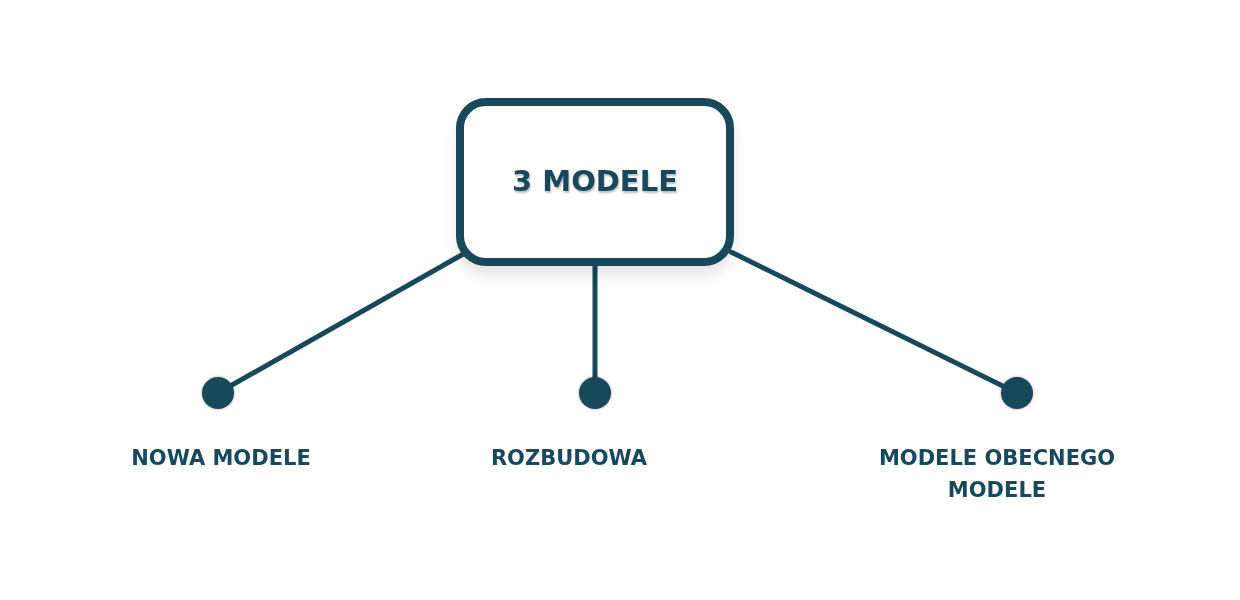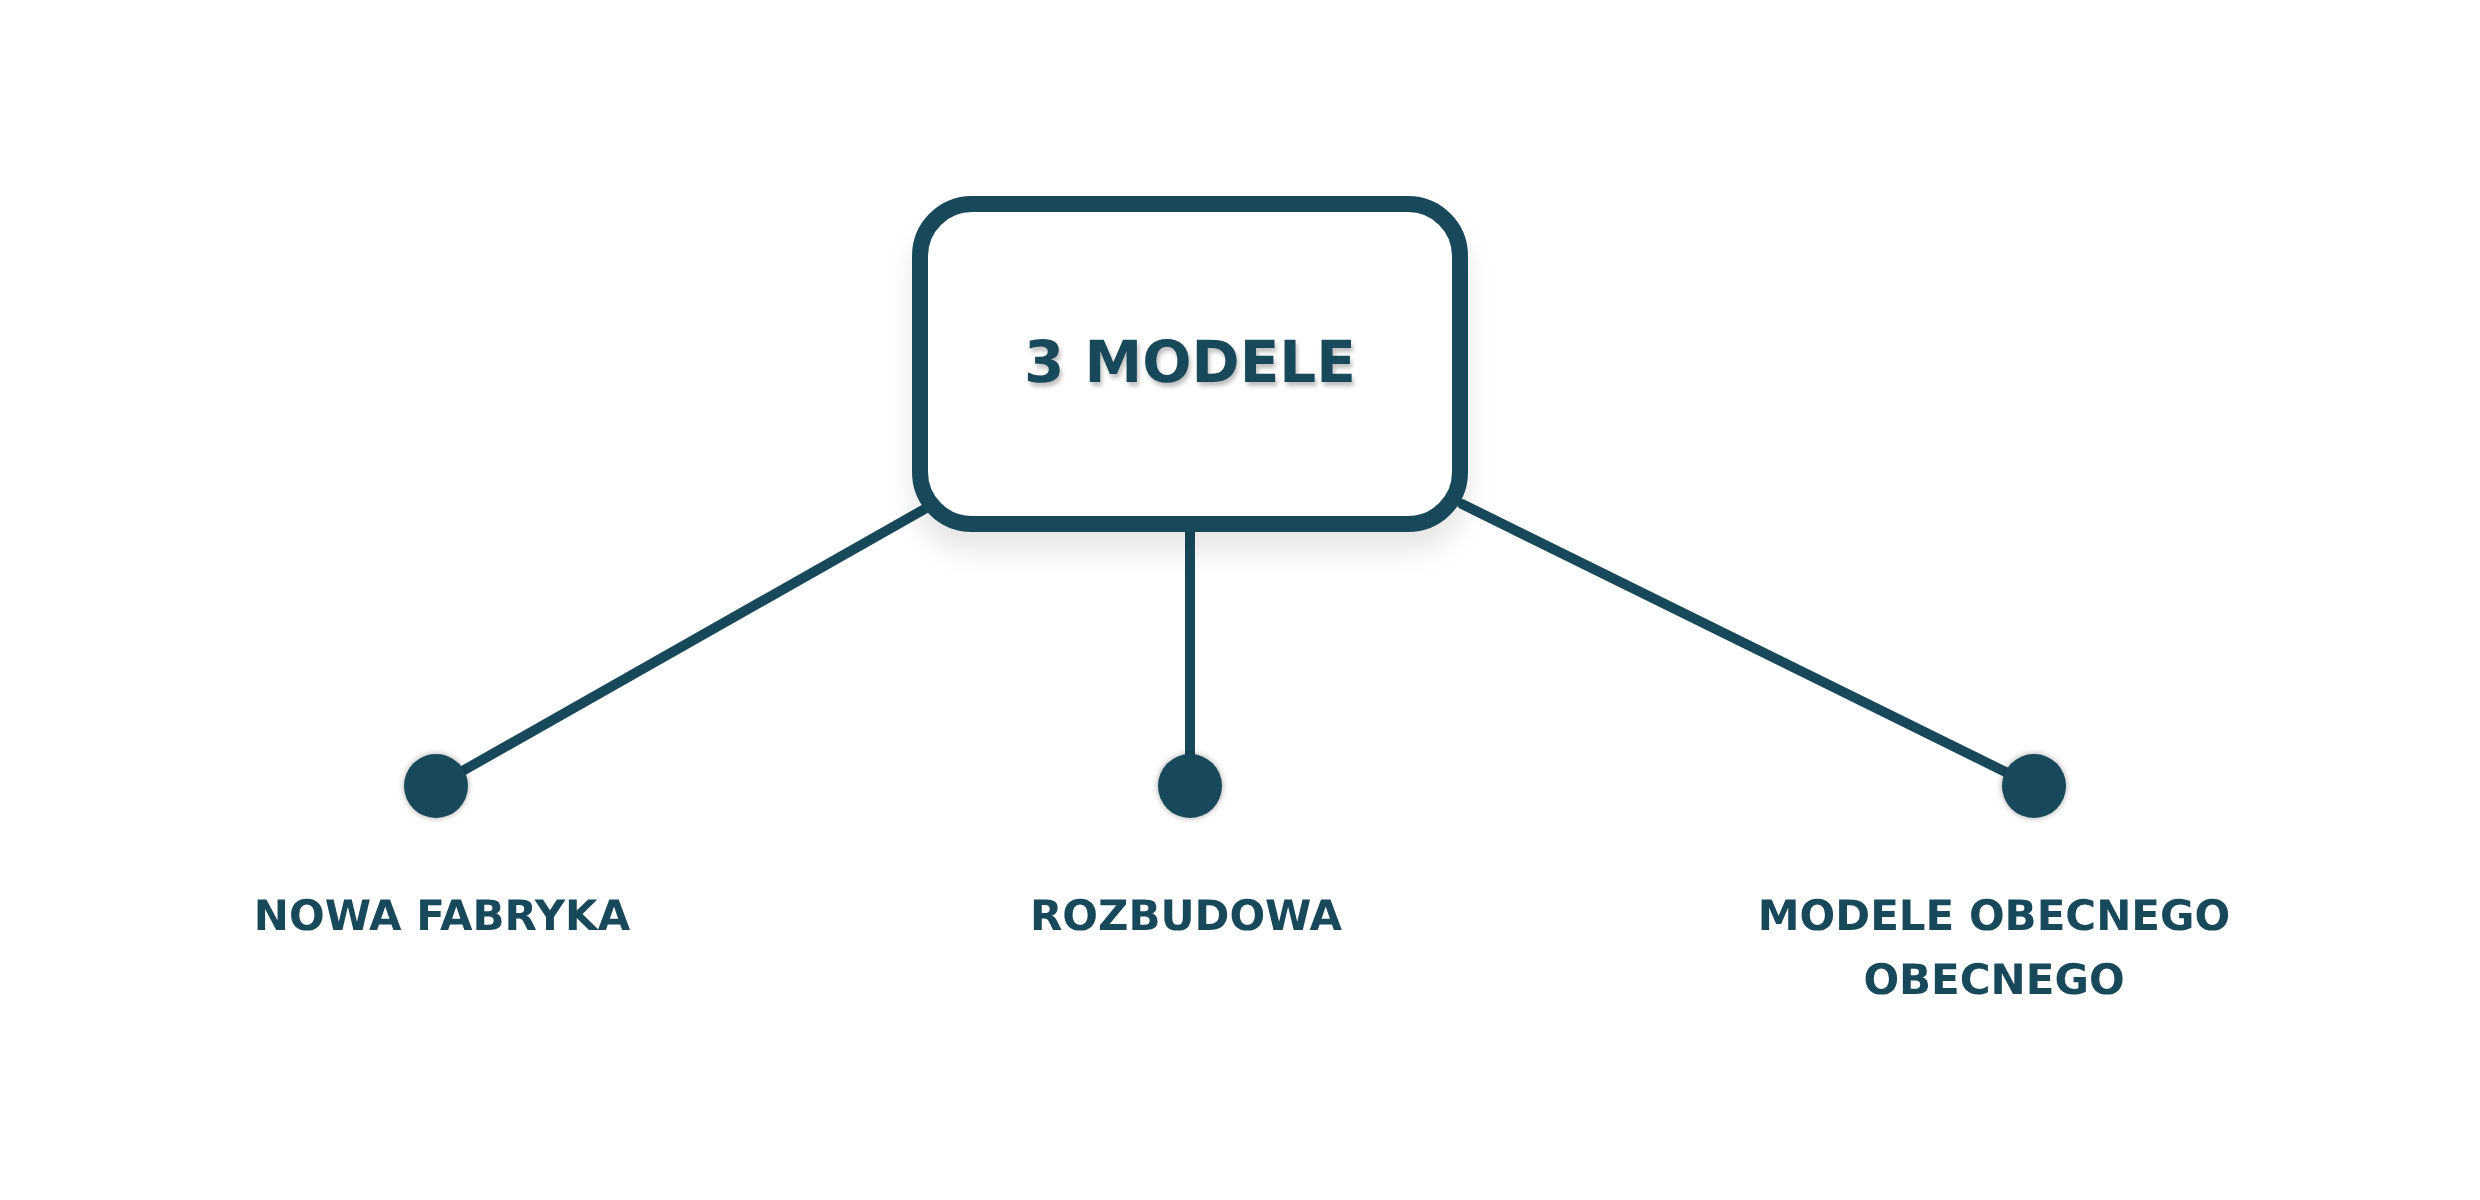--- a/index.html
+++ b/index.html
@@ -75,27 +75,27 @@
     <line x1="595" y1="262" x2="595" y2="393" stroke="#17495b" stroke-width="5" stroke-linecap="round"></line>
     <line x1="731" y1="252" x2="1017" y2="393" stroke="#17495b" stroke-width="5" stroke-linecap="round"></line>
   </svg>
 
   <div class="root-box">
     <span class="root-title">3 MODELE</span>
   </div>
 
   <div class="node-dot" style="left:202px; top:377px;"></div>
   <div class="node-label" style="left:96px; top:442px; width:250px;">
-    <div>NOWA FABRYKA</div>
+    <div>NOWA MODELE</div>
   </div>
 
   <div class="node-dot" style="left:579px; top:377px;"></div>
-  <div class="node-label" style="left:468px; top:442px; width:250px;">
+  <div class="node-label" style="left:444px; top:442px; width:250px;">
     <div>ROZBUDOWA</div>
   </div>
 
   <div class="node-dot" style="left:1001px; top:377px;"></div>
   <div class="node-label" style="left:847px; top:442px; width:300px;">
     <div>MODELE OBECNEGO</div>
-    <div>OBECNEGO</div>
+    <div>MODELE</div>
   </div>
 
 </div>
 
 </body></html>

